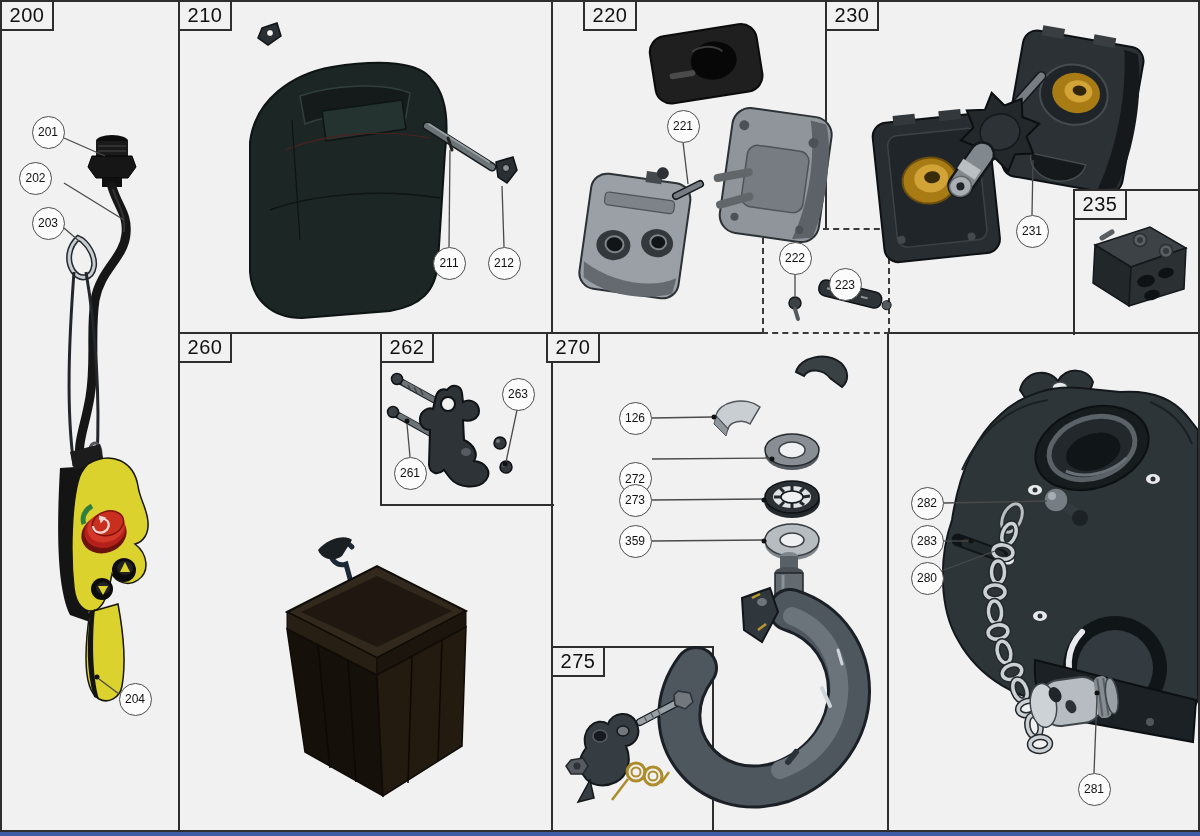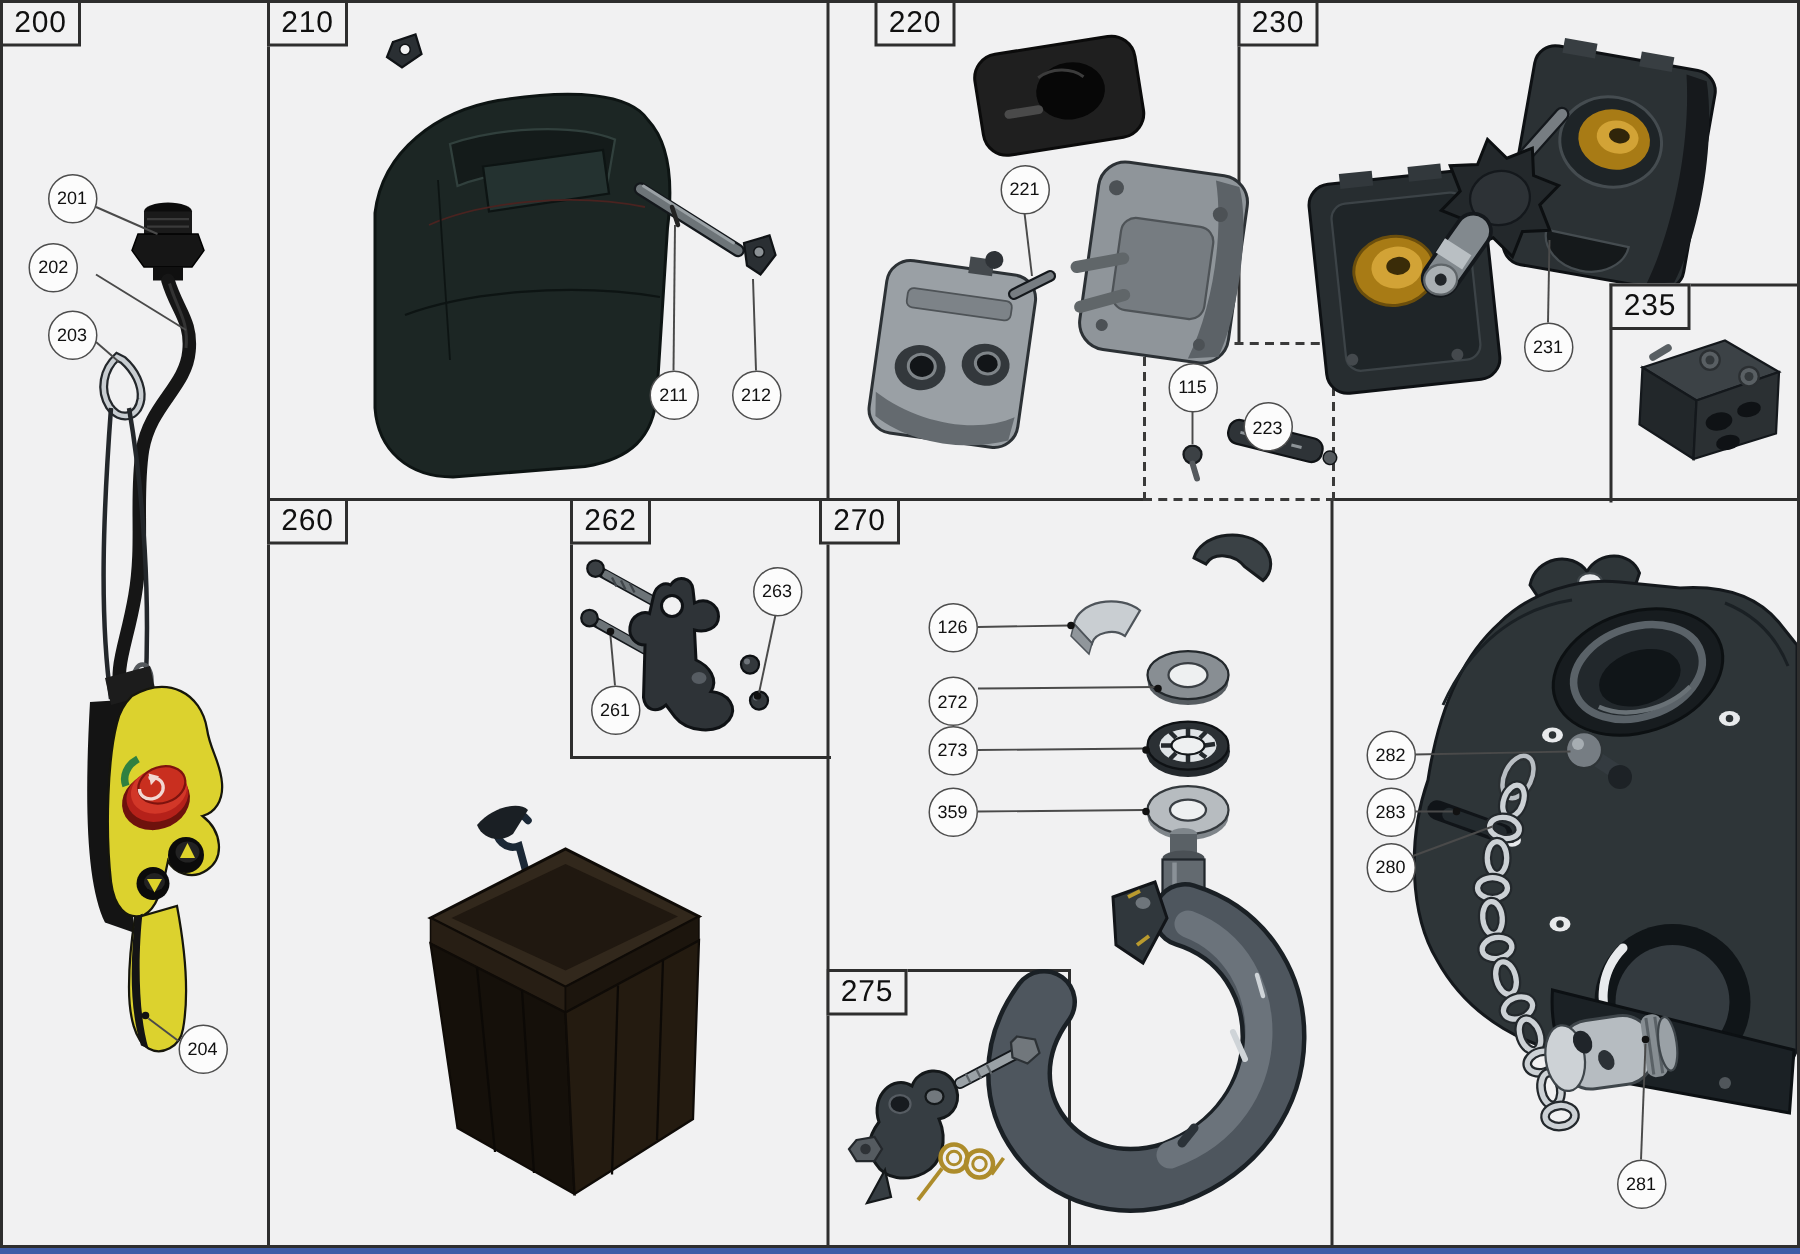--- a/index.html
+++ b/index.html
@@ -409,27 +409,27 @@
   <div class="labelbox" style="left:546px;top:332px;">270</div>
   <div class="labelbox" style="left:551px;top:646px;">275</div>
 
   <div class="callout" style="left:31.5px;top:115.5px;">201</div>
   <div class="callout" style="left:19px;top:161.5px;">202</div>
   <div class="callout" style="left:31.5px;top:206.5px;">203</div>
   <div class="callout" style="left:118.5px;top:682.5px;">204</div>
   <div class="callout" style="left:432.5px;top:246.5px;">211</div>
   <div class="callout" style="left:487.5px;top:246.5px;">212</div>
   <div class="callout" style="left:666.5px;top:109.5px;">221</div>
-  <div class="callout" style="left:778.5px;top:241.5px;">115</div>
+  <div class="callout" style="left:778.5px;top:241.5px;">222</div>
   <div class="callout" style="left:828.5px;top:227px;margin-top:41px;">223</div>
   <div class="callout" style="left:1015.5px;top:214.5px;">231</div>
   <div class="callout" style="left:393.5px;top:456.5px;">261</div>
   <div class="callout" style="left:501.5px;top:377.5px;">263</div>
   <div class="callout" style="left:618.5px;top:401.5px;">126</div>
-  <div class="callout" style="left:618.5px;top:451px;">272</div>
+  <div class="callout" style="left:618.5px;top:462px;">272</div>
   <div class="callout" style="left:618.5px;top:483.5px;">273</div>
   <div class="callout" style="left:618.5px;top:524.5px;">359</div>
   <div class="callout" style="left:910.5px;top:486.5px;">282</div>
   <div class="callout" style="left:910.5px;top:524.5px;">283</div>
   <div class="callout" style="left:910.5px;top:561.5px;">280</div>
   <div class="callout" style="left:1077.5px;top:772.5px;">281</div>
 
   <div class="frame"></div>
   <div class="bluebar" style="background: rgb(62, 92, 166);"></div>
 </div>

